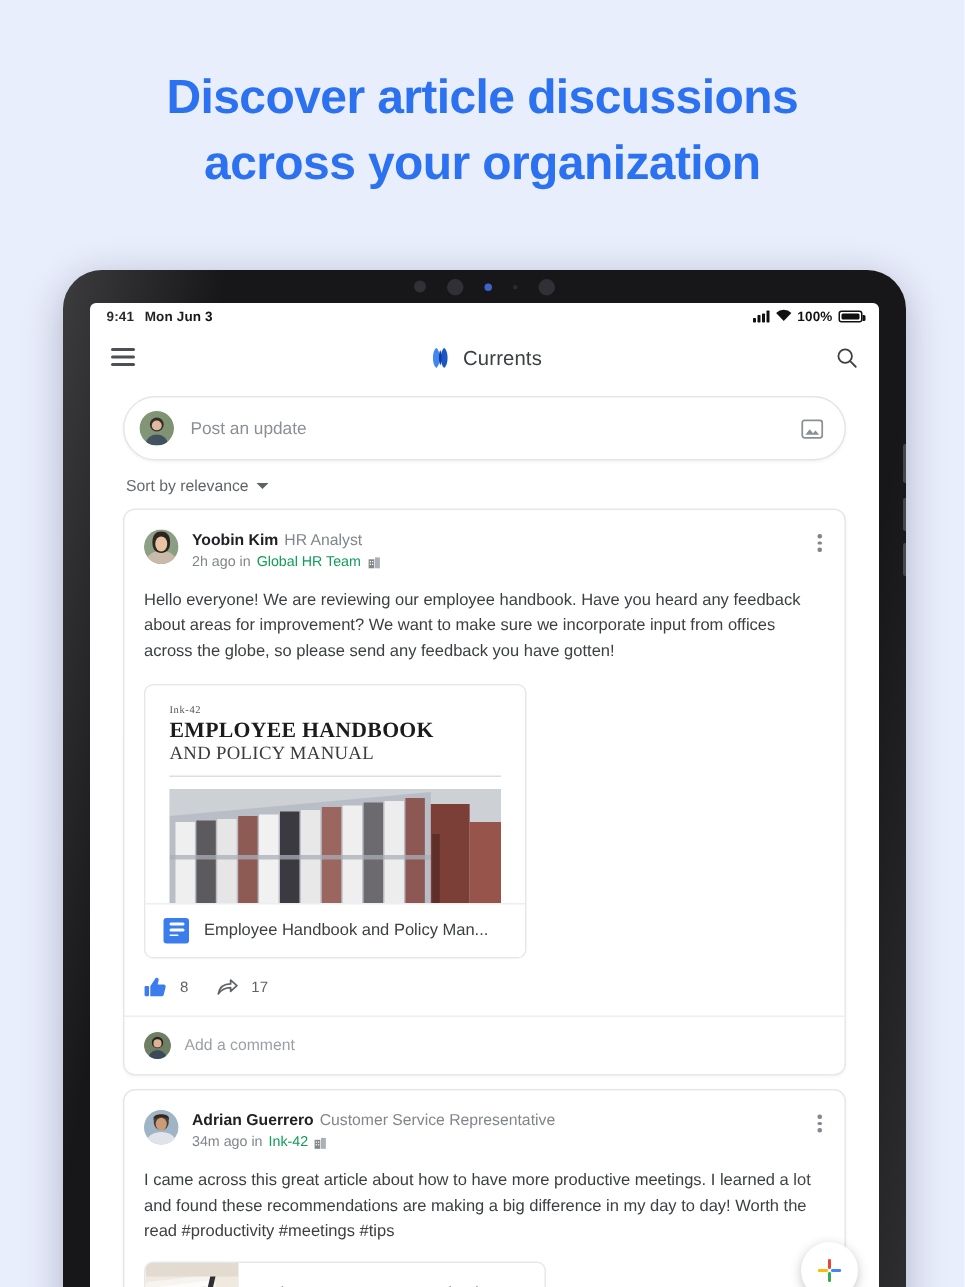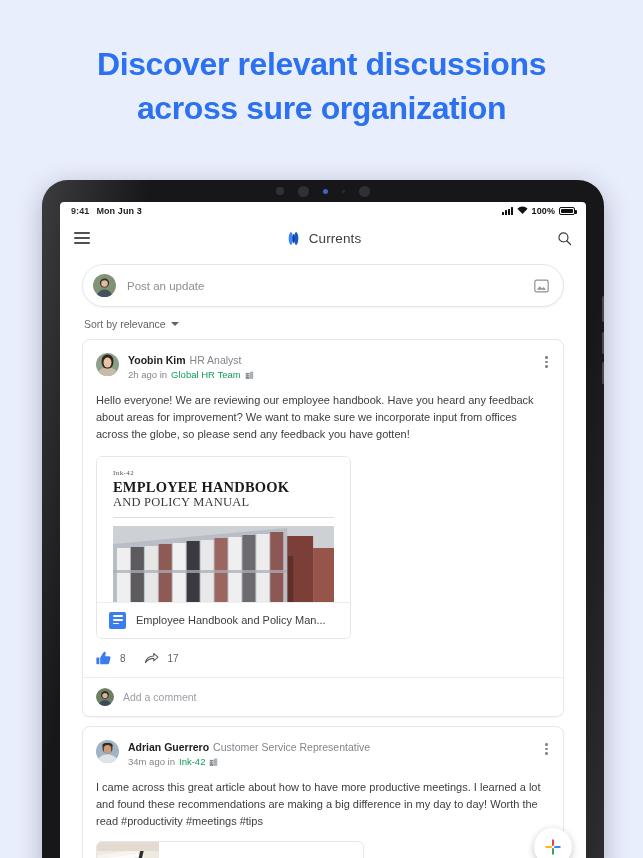--- a/index.html
+++ b/index.html
@@ -218,22 +218,22 @@
     width:38px; height:38px; border-radius:50%;
     background:#fff; box-shadow:0 2px 7px rgba(60,64,67,.3);
     display:flex; align-items:center; justify-content:center;
     cursor:pointer; z-index:5;
   }
 </style>
 </head>
 <body>
 
 <div class="headline">
-  <span class="l1">Discover relevant discussions</span>
-  <span class="l2">across sure organization</span>
+  <span class="l1">Discover article discussions</span>
+  <span class="l2">across your organization</span>
 </div>
 
 <div class="device">
 
   <div class="bezel-dots">
     <span class="dot d1"></span>
     <span class="dot d2"></span>
     <span class="dot led"></span>
     <span class="dot d3"></span>
     <span class="dot d4"></span>

